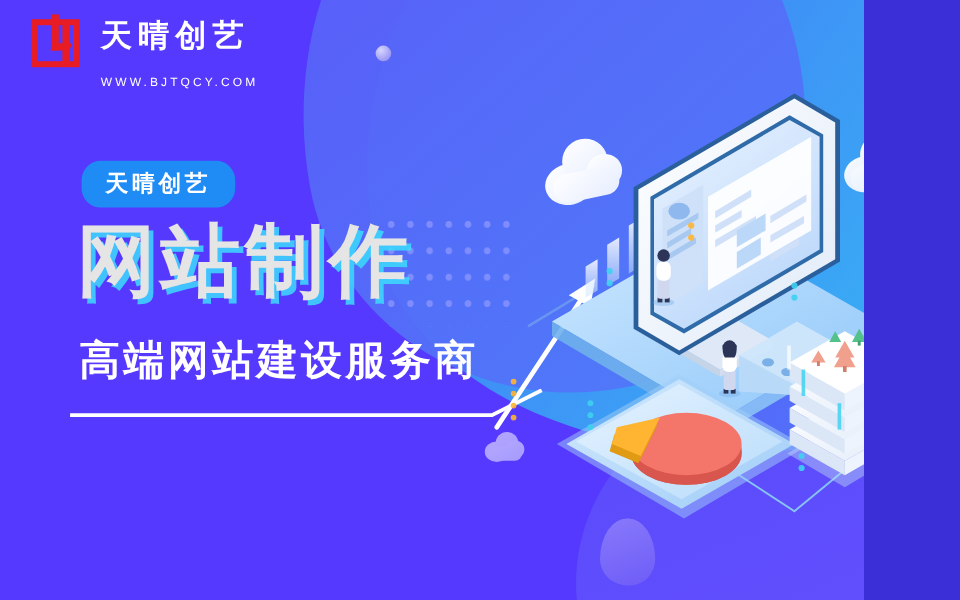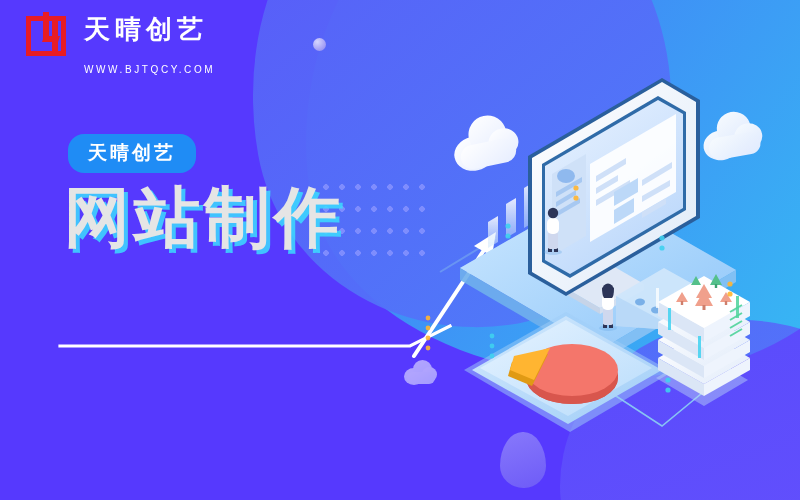--- a/index.html
+++ b/index.html
@@ -2,21 +2,21 @@
 <html><head>
 <meta charset="utf-8">
 <style>
   html,body{margin:0;padding:0;}
   body{
     background:#3b2fd8;
     font-family:"Liberation Sans","DejaVu Sans",sans-serif;
   }
   .banner{
     position:relative;
-    width:800px;height:500px;
+    width:720px;height:500px;
     overflow:hidden;
     background:#5639fe;
   }
   
   .bg-blob-main{
     position:absolute;
     left:300px;top:-180px;
     width:620px;height:560px;
     border-radius:52% 48% 44% 56% / 58% 52% 48% 42%;
     background:linear-gradient(135deg,#4b6af8 0%,#3f8df6 42%,#35c3f3 100%);
@@ -186,20 +186,21 @@
       <div class="bar2"></div>
     </div>
     <div class="logo-text">
       <div class="logo-cn">天晴创艺</div>
       <div class="logo-url">WWW.BJTQCY.COM</div>
     </div>
   </div>
 
   <div class="badge">天晴创艺</div>
   <div class="title">网站制作</div>
+  <div class="subtitle">高端网站建设服务商</div>
 
   <svg class="rule" viewBox="0 0 400 48">
     <path d="M2 22 L352 22 L392 2" fill="none" stroke="#ffffff" stroke-width="3.2" stroke-linecap="square"></path>
   </svg>
 
   <svg class="illus" viewBox="0 0 400 440">
     <defs>
       <linearGradient id="gPlat" x1="0" y1="0" x2="1" y2="1">
         <stop offset="0" stop-color="#9fd4fb"></stop>
           <stop offset="1" stop-color="#6fb6f6"></stop>

